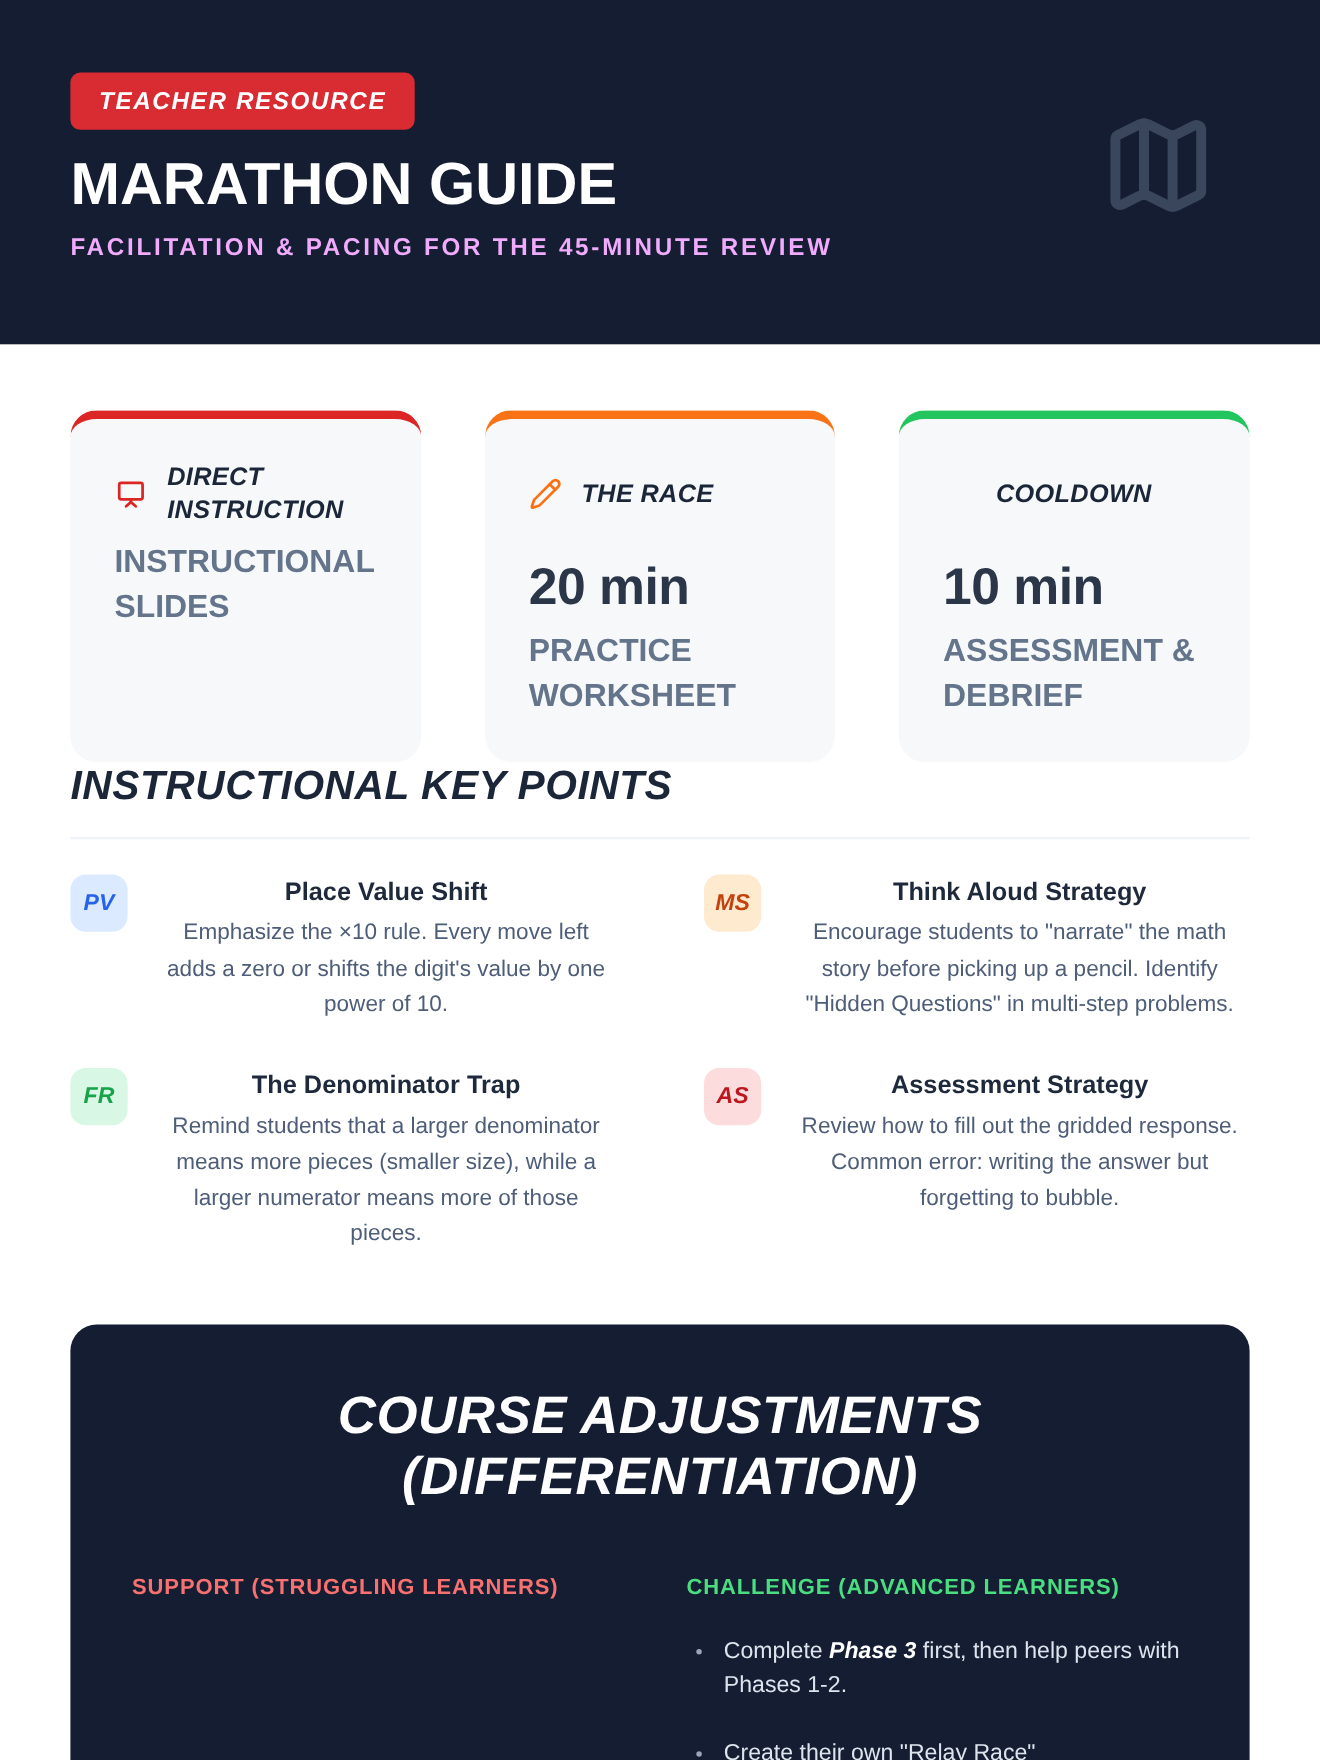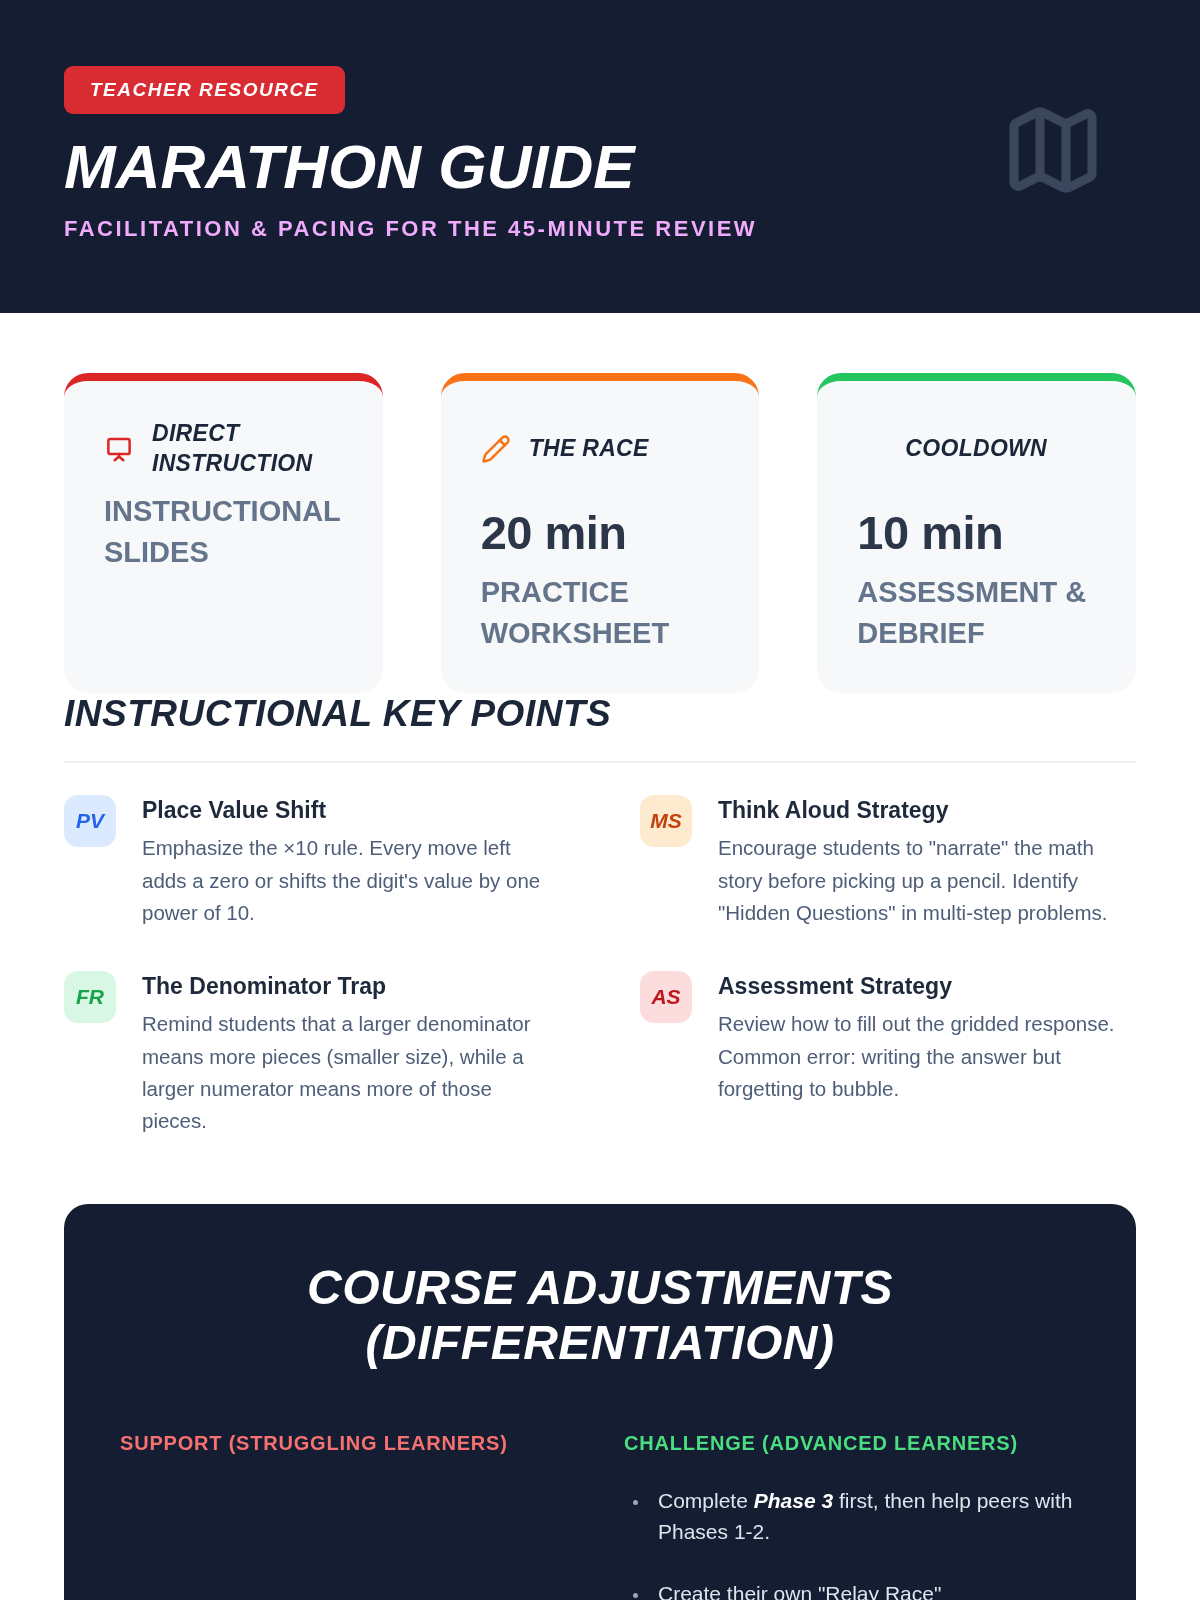--- a/index.html
+++ b/index.html
@@ -15,33 +15,32 @@
   
   .header {
     background: #141d31;
     height: 313px;
     padding: 66px 64px 0 64px;
     position: relative;
   }
   .badge {
     display: inline-block;
     color: #ffffff;
-    font-size: 19px;
+    font-size: 22px;
     font-weight: 800;
     font-style: italic;
     letter-spacing: 1.5px;
     padding: 13px 26px;
     border-radius: 9px;
   }
   .page-title {
     margin-top: 22px;
     color: #ffffff;
-    font-size: 62px;
+    font-size: 54px;
     font-weight: 900;
-    font-style: italic;
     letter-spacing: 0px;
     line-height: 1.0;
   }
   .page-subtitle {
     margin-top: 18px;
     color: #f0abfc;
     font-size: 22px;
     font-weight: 700;
     letter-spacing: 2.5px;
   }
@@ -111,20 +110,21 @@
     margin-top: 26px;
     border: none;
     border-top: 2px solid #eef1f5;
   }
   .kp-grid {
     margin-top: 32px;
     display: grid;
     grid-template-columns: 1fr 1fr;
     column-gap: 80px;
     row-gap: 42px;
+    text-align: center;
   }
   .kp-item { display: flex; gap: 26px; align-items: flex-start; }
   .kp-badge {
     width: 52px; height: 52px;
     flex: 0 0 52px;
     border-radius: 14px;
     display: flex; align-items: center; justify-content: center;
     font-size: 21px;
     font-weight: 800;
     font-style: italic;

